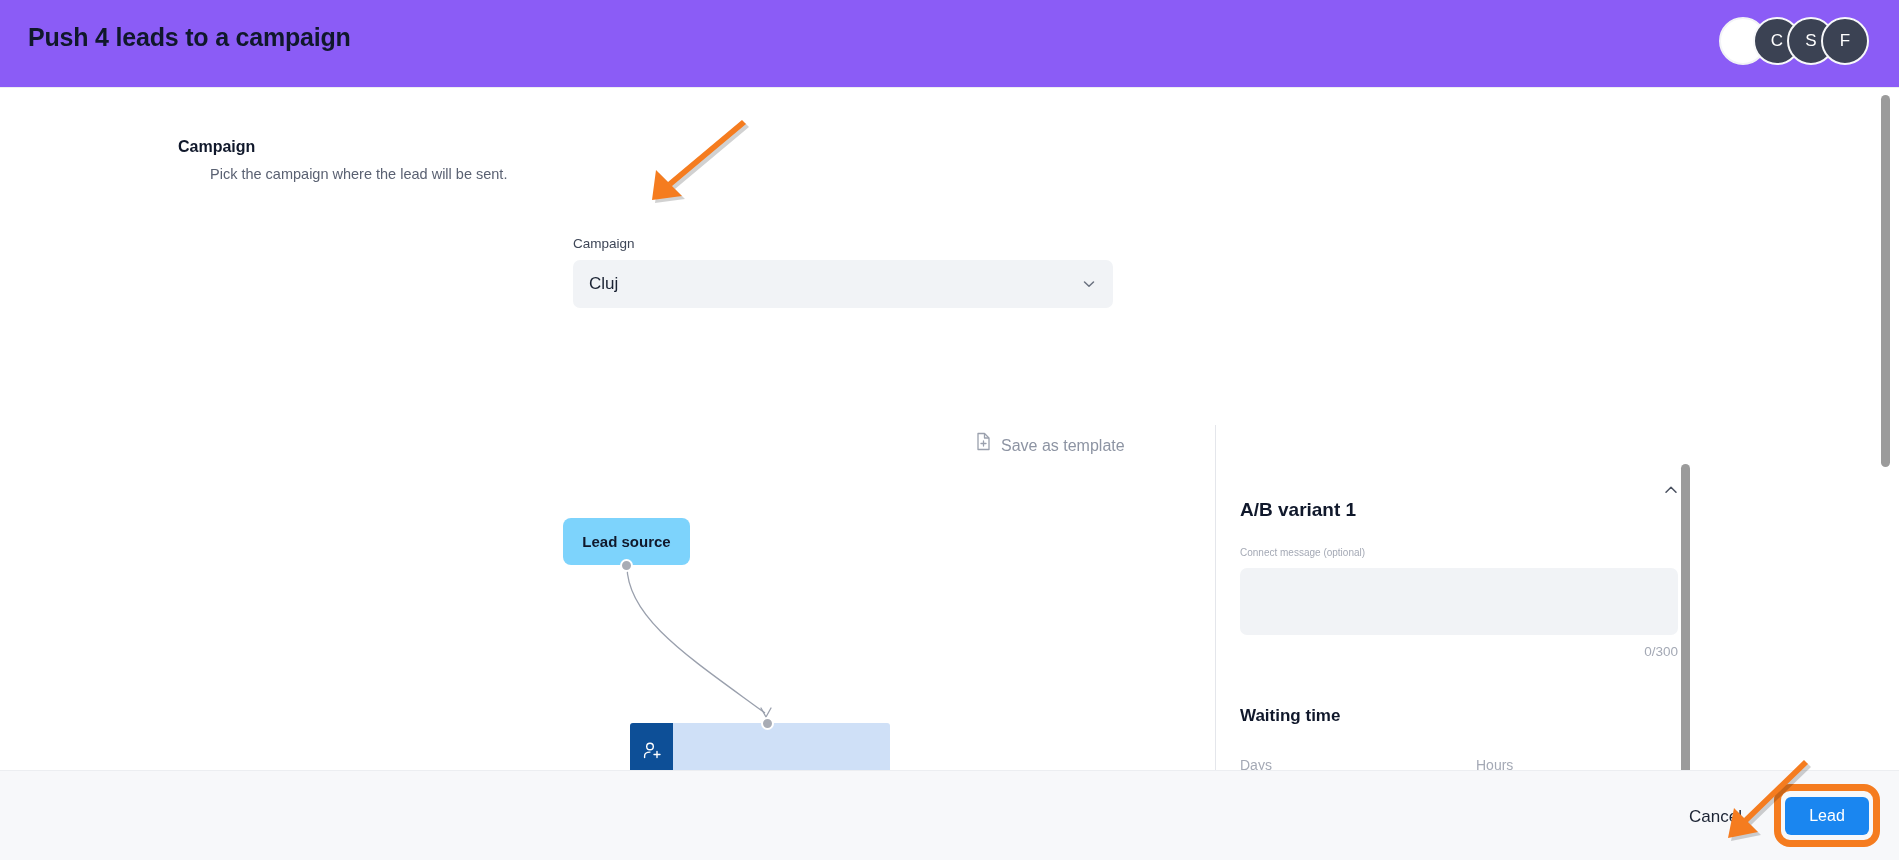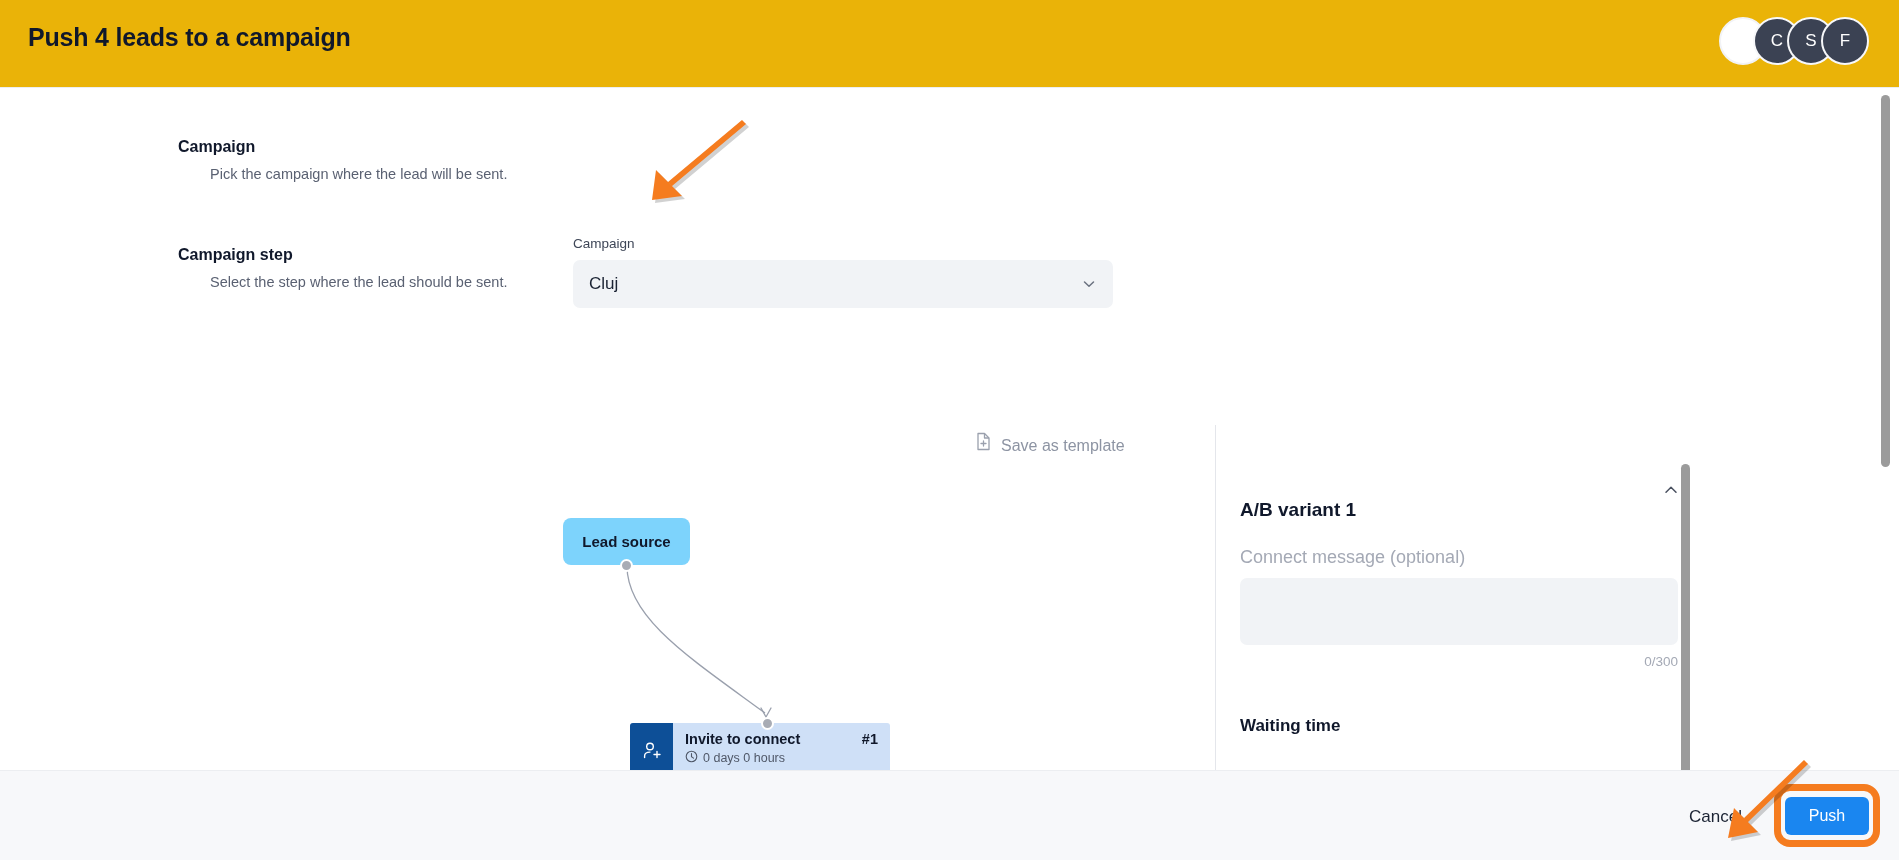--- a/index.html
+++ b/index.html
@@ -15,21 +15,21 @@
     font-family: "Liberation Sans", sans-serif;
     color: #1b2333;
   }
 
   
   .header {
     position: absolute;
     top: 0; left: 0;
     width: 1899px;
     height: 88px;
-    background: #eab308;
+    background: #8b5cf6;
     border-bottom: 1px solid #eceef1;
     box-sizing: border-box;
   }
   .header-title {
     position: absolute;
     left: 28px;
     top: 23px;
     font-size: 25px;
     font-weight: 700;
     letter-spacing: -0.2px;
@@ -245,21 +245,21 @@
     margin-bottom: 26px;
     cursor: pointer;
   }
   .panel-header-title {
     font-size: 19px;
     font-weight: 700;
     color: #10182b;
     margin-top: 36px;
   }
   .panel-sublabel {
-    font-size: 18px;
+    font-size: 10px;
     color: #a4a9b5;
     margin-bottom: 10px;
   }
   .textarea-box {
     width: 438px;
     height: 67px;
     background: #f1f3f6;
     border: none;
     border-radius: 7px;
     box-sizing: border-box;
@@ -397,24 +397,20 @@
   </div>
 </div>
 
 <div class="content">
 
   <div class="section-label" id="campaign-section">
     <div class="section-title">Campaign</div>
     <div class="section-desc">Pick the campaign where the lead will be sent.</div>
   </div>
 
-  <div class="section-label" id="step-section">
-    <div class="section-title">Campaign step</div>
-    <div class="section-desc">Select the step where the lead should be sent.</div>
-  </div>
 
   <div class="field-label" style="left:573px; top:148px;">Campaign</div>
   <div class="select-box">
     <span class="select-value">Cluj</span>
     <span class="select-chevron">
       <svg width="16" height="16" viewBox="0 0 16 16" fill="none">
         <path d="M3.5 6L8 10.3L12.5 6" stroke="#6b7280" stroke-width="1.5" stroke-linecap="round" stroke-linejoin="round"></path>
       </svg>
     </span>
   </div>
@@ -442,33 +438,20 @@
   </div>
   <div class="port" id="port-lead-out"></div>
 
   <div class="flow-node-invite">
     <div class="invite-icon-panel">
       <svg width="22" height="22" viewBox="0 0 22 22" fill="none">
         <circle cx="9" cy="6.5" r="3.3" stroke="#ffffff" stroke-width="1.4"></circle>
         <path d="M3.6 17.5v-1.6c0-2.3 2.4-3.8 5.4-3.8" stroke="#ffffff" stroke-width="1.4" stroke-linecap="round"></path>
         <path d="M16 11.5v6M13 14.5h6" stroke="#ffffff" stroke-width="1.4" stroke-linecap="round"></path>
       </svg>
-    </div>
-    <div class="invite-body">
-      <div class="invite-title">Invite to connect</div>
-      <div class="invite-index">#1</div>
-      <div class="invite-sub">
-        <span>
-          <svg width="13" height="13" viewBox="0 0 13 13" fill="none">
-            <circle cx="6.5" cy="6.5" r="5.3" stroke="#505868" stroke-width="1.1"></circle>
-            <path d="M6.5 3.6v3.2l2 1.3" stroke="#505868" stroke-width="1.1" stroke-linecap="round"></path>
-          </svg>
-        </span>
-        <span>0 days 0 hours</span>
-      </div>
     </div>
   </div>
   <div class="port" id="port-invite-in"></div>
   <div class="port" id="port-invite-out"></div>
 
   <div class="panel">
     <div class="panel-header">
       <span class="panel-header-title">A/B variant 1</span>
       <span>
         <svg width="18" height="18" viewBox="0 0 18 18" fill="none">
@@ -495,21 +478,21 @@
     </div>
   </div>
 
   <div class="scrollbar-panel"></div>
 </div>
 
 <div class="scrollbar-page"></div>
 
 <div class="footer">
   <button class="btn-cancel">Cancel</button>
-  <button class="btn-move">Push</button>
+  <button class="btn-move">Lead</button>
   <div class="anno-ring"></div>
 </div>
 
 <svg class="anno" style="left:630px; top:118px;" width="130" height="100">
   <g transform="translate(4,4)">
     <path d="M112 2 L38 64 L22 48 L18 78 L48 74 L34 60 L108 -2 Z" fill="#000" opacity="0.18" transform="translate(3,3)"></path>
     <path d="M112 2 L38 64 L22 48 L18 78 L48 74 L34 60 L108 -2 Z" fill="#f57c1f"></path>
   </g>
 </svg>
 

